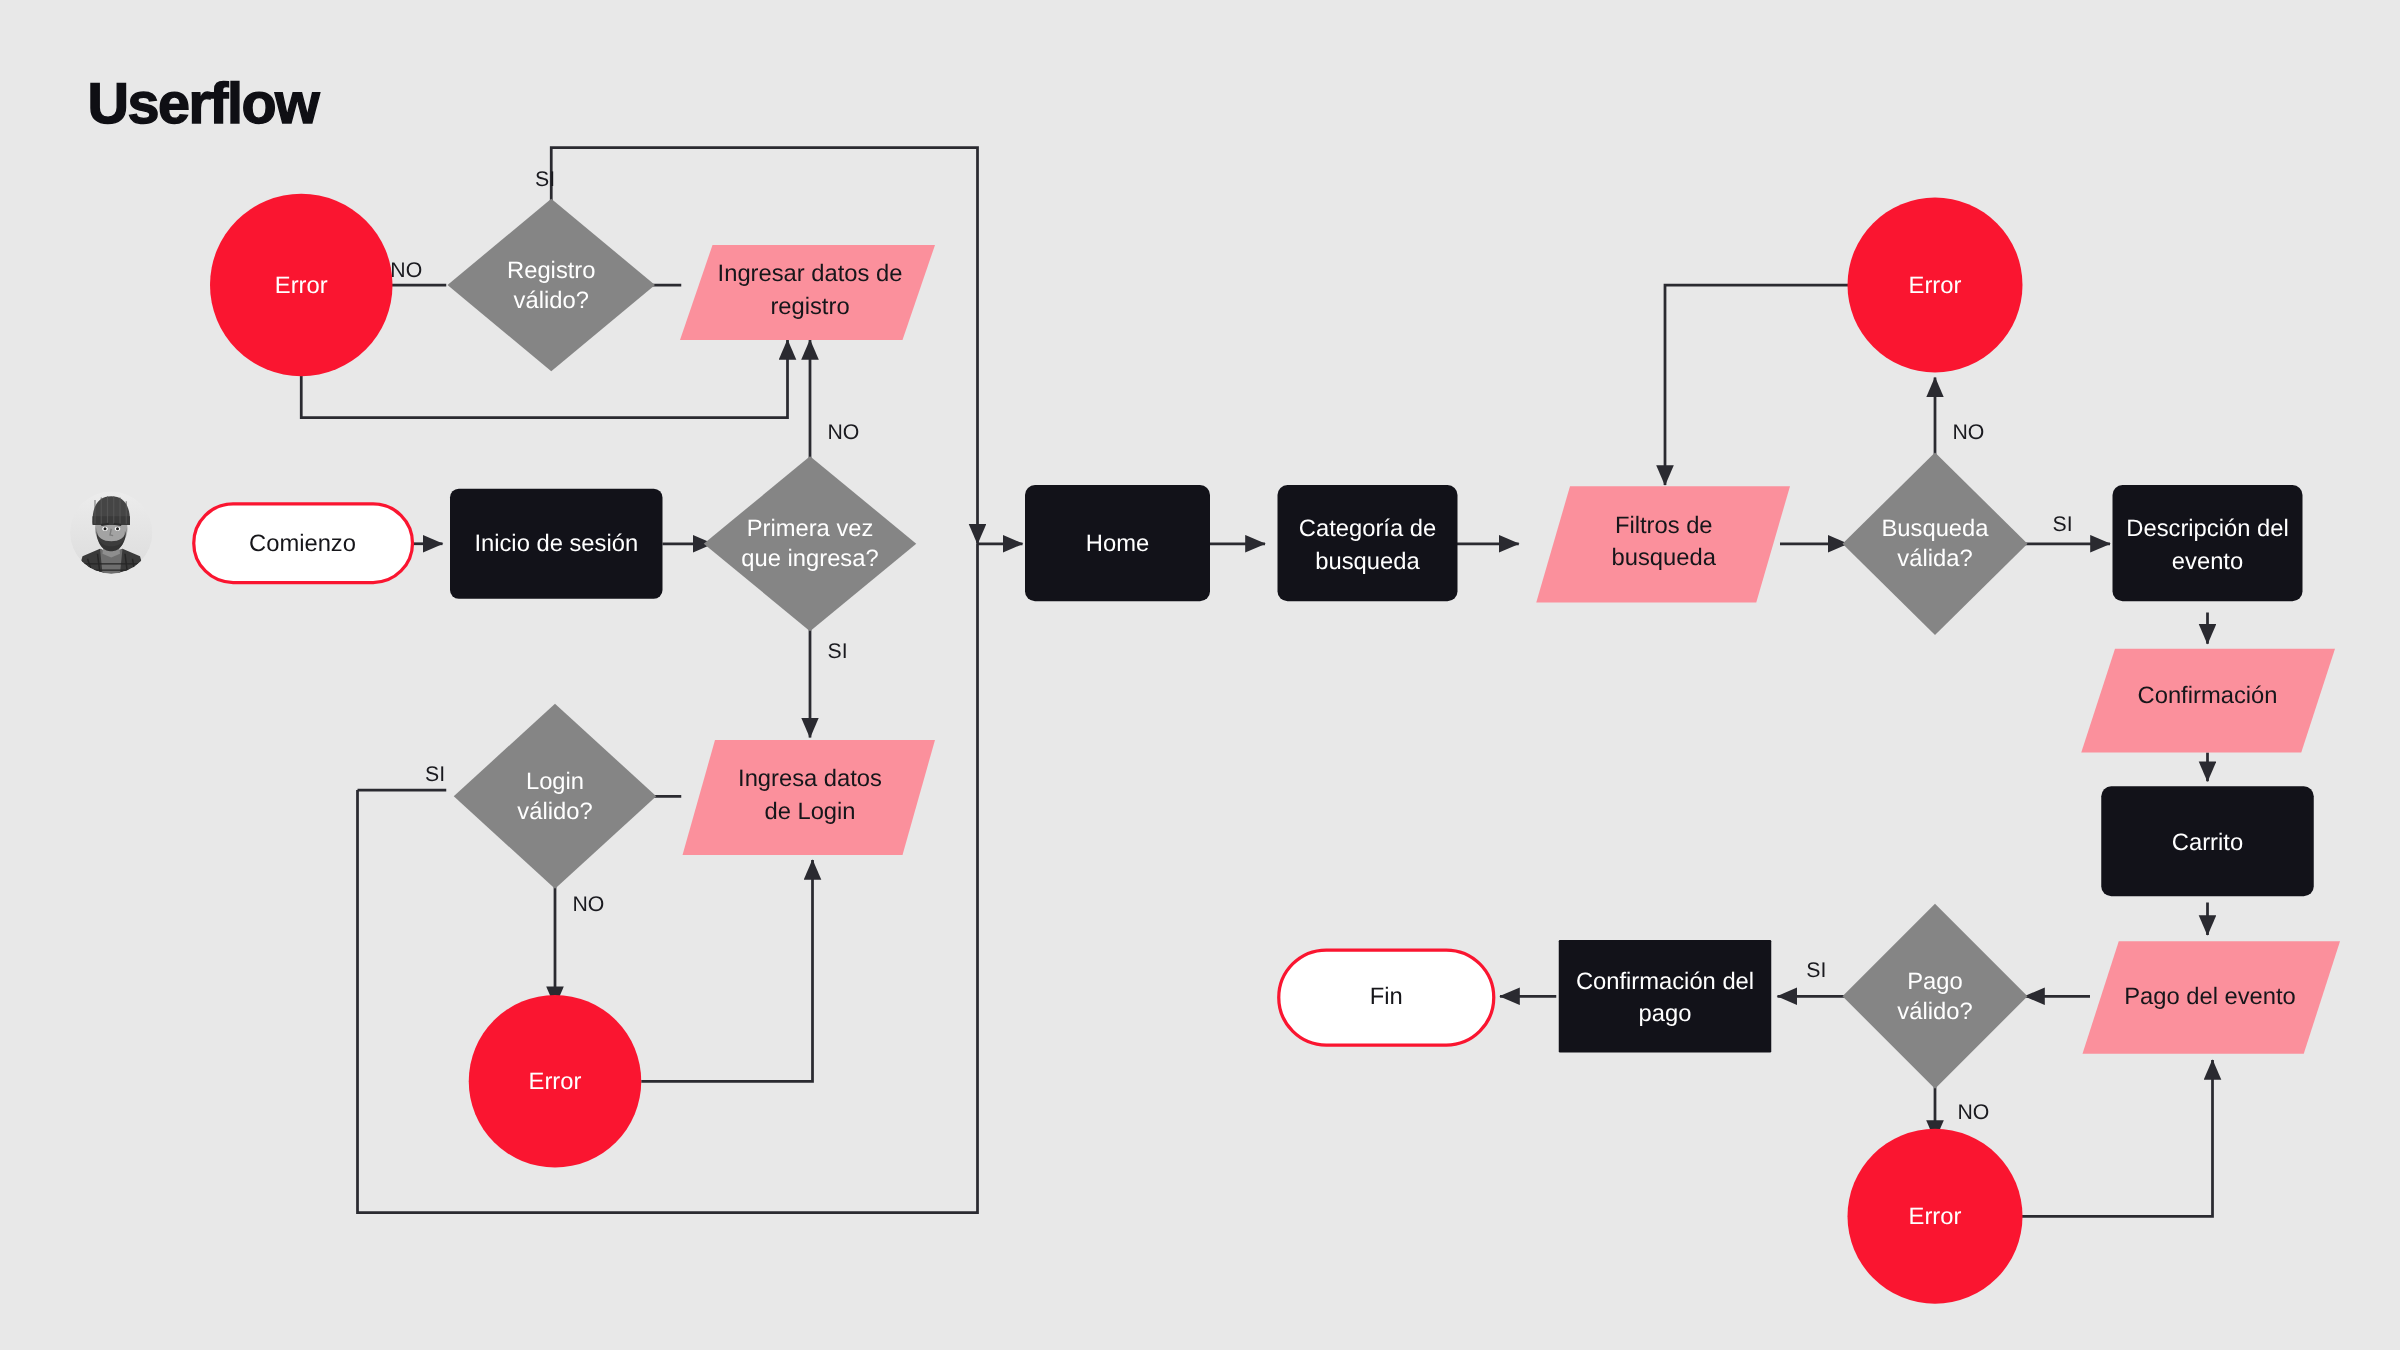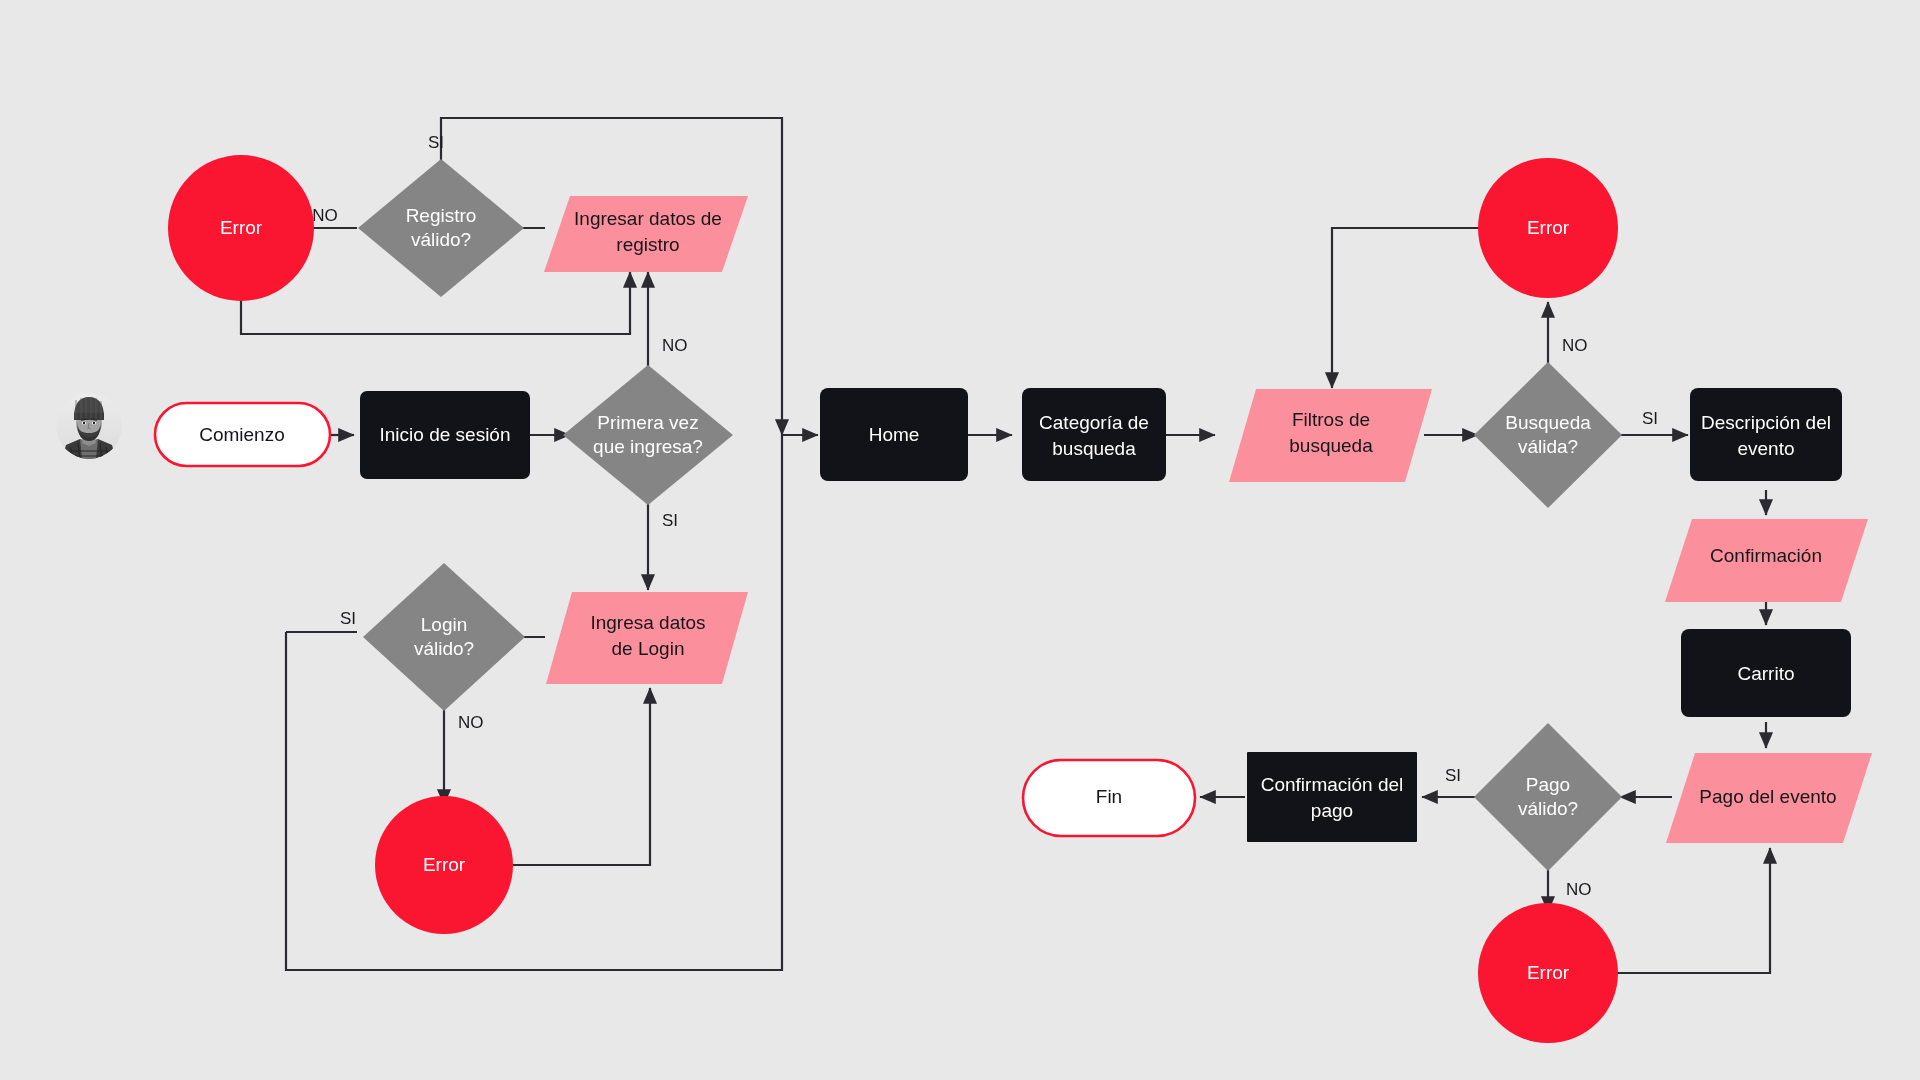--- a/index.html
+++ b/index.html
@@ -70,20 +70,21 @@
     height: 66px;
     border-radius: 50%;
     overflow: hidden;
   }
 </style>
 </head>
 <body>
 
 <div id="stage">
 
+  <h1 id="page-title">Userflow</h1>
 
   <div class="avatar-wrap">
     <svg width="66" height="66" viewBox="0 0 66 66" aria-hidden="true">
       <defs>
         <clipPath id="avclip">
             <circle cx="33" cy="33" r="33"></circle>
           </clipPath>
         <linearGradient id="avbg" x1="0" y1="0" x2="0" y2="1">
           <stop offset="0%" stop-color="#ececec"></stop>
           <stop offset="100%" stop-color="#dcdcdc"></stop>

